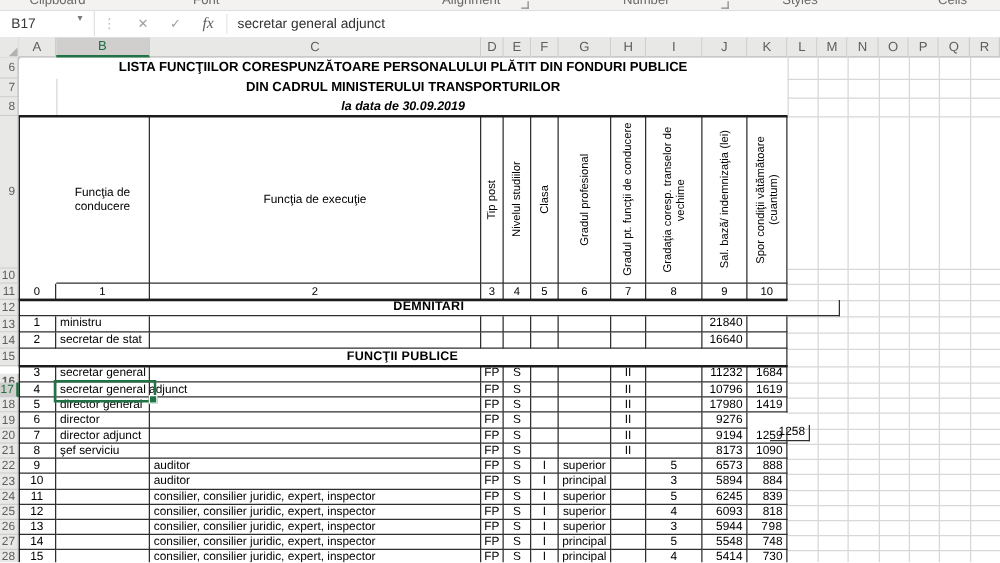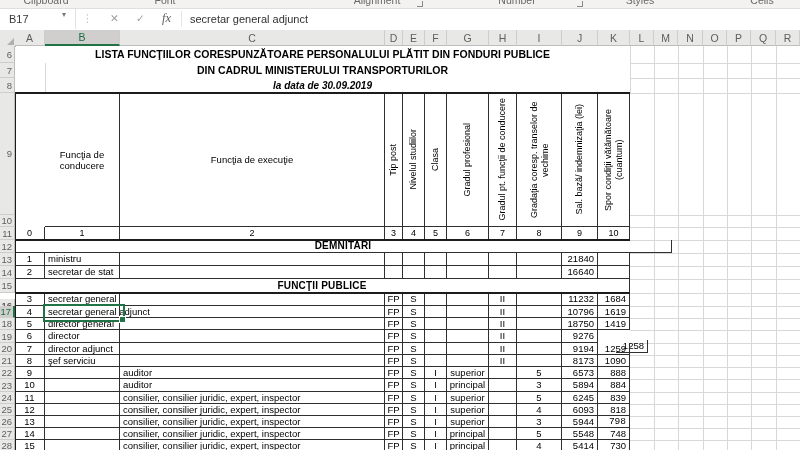--- a/index.html
+++ b/index.html
@@ -244,21 +244,21 @@
     <div class="cell r" style="left: 598px; top: 306px; width: 32px; height: 12px;">1619</div>
     <div class="cell" style="left: 15px; top: 318px; width: 30px; height: 12px;">5</div>
     <div class="cell l" style="left: 45px; top: 318px; width: 75px; height: 12px;">director general</div>
     <div class="cell l" style="left: 120px; top: 318px; width: 265px; height: 12px;"></div>
     <div class="cell" style="left: 385px; top: 318px; width: 18px; height: 12px;">FP</div>
     <div class="cell" style="left: 403px; top: 318px; width: 22px; height: 12px;">S</div>
     <div class="cell" style="left: 425px; top: 318px; width: 22px; height: 12px;"></div>
     <div class="cell" style="left: 447px; top: 318px; width: 42px; height: 12px;"></div>
     <div class="cell" style="left: 489px; top: 318px; width: 28px; height: 12px;">II</div>
     <div class="cell" style="left: 517px; top: 318px; width: 45px; height: 12px;"></div>
-    <div class="cell r" style="left: 562px; top: 318px; width: 36px; height: 12px;">18750</div>
+    <div class="cell r" style="left: 562px; top: 318px; width: 36px; height: 12px;">17980</div>
     <div class="cell r" style="left: 598px; top: 318px; width: 32px; height: 12px;">1419</div>
     <div class="cell" style="left: 15px; top: 330px; width: 30px; height: 13px;">6</div>
     <div class="cell l" style="left: 45px; top: 330px; width: 75px; height: 13px;">director</div>
     <div class="cell l" style="left: 120px; top: 330px; width: 265px; height: 13px;"></div>
     <div class="cell" style="left: 385px; top: 330px; width: 18px; height: 13px;">FP</div>
     <div class="cell" style="left: 403px; top: 330px; width: 22px; height: 13px;">S</div>
     <div class="cell" style="left: 425px; top: 330px; width: 22px; height: 13px;"></div>
     <div class="cell" style="left: 447px; top: 330px; width: 42px; height: 13px;"></div>
     <div class="cell" style="left: 489px; top: 330px; width: 28px; height: 13px;">II</div>
     <div class="cell" style="left: 517px; top: 330px; width: 45px; height: 13px;"></div>

